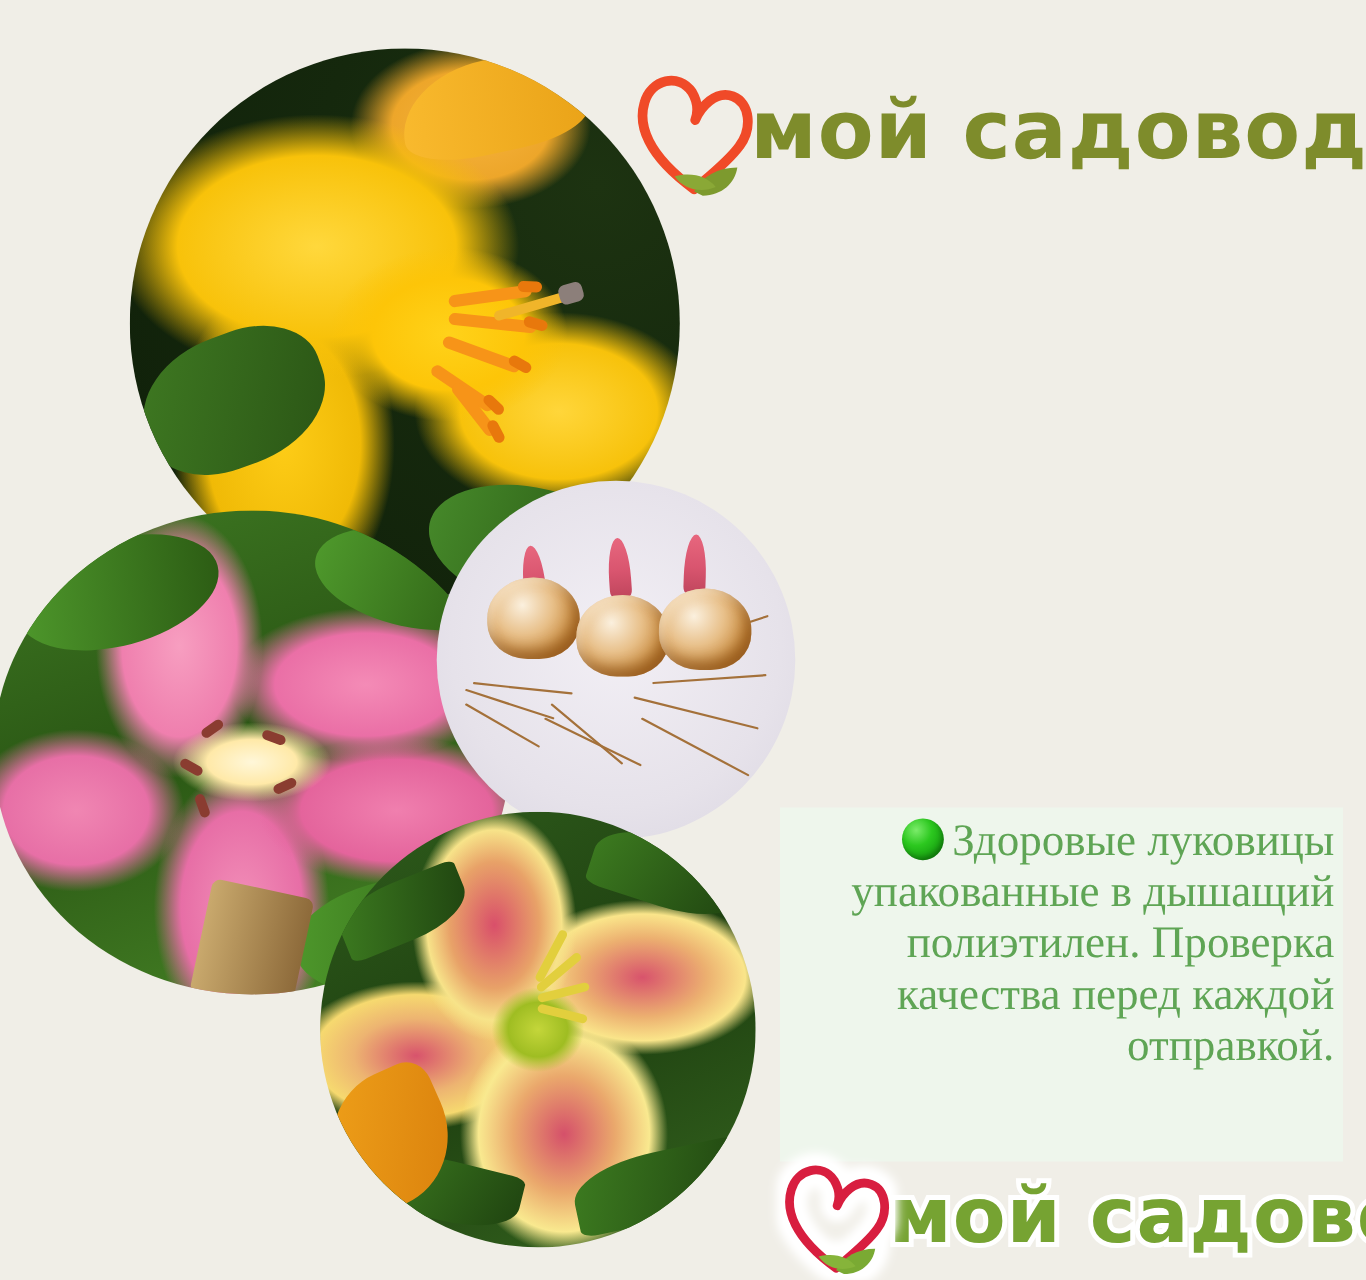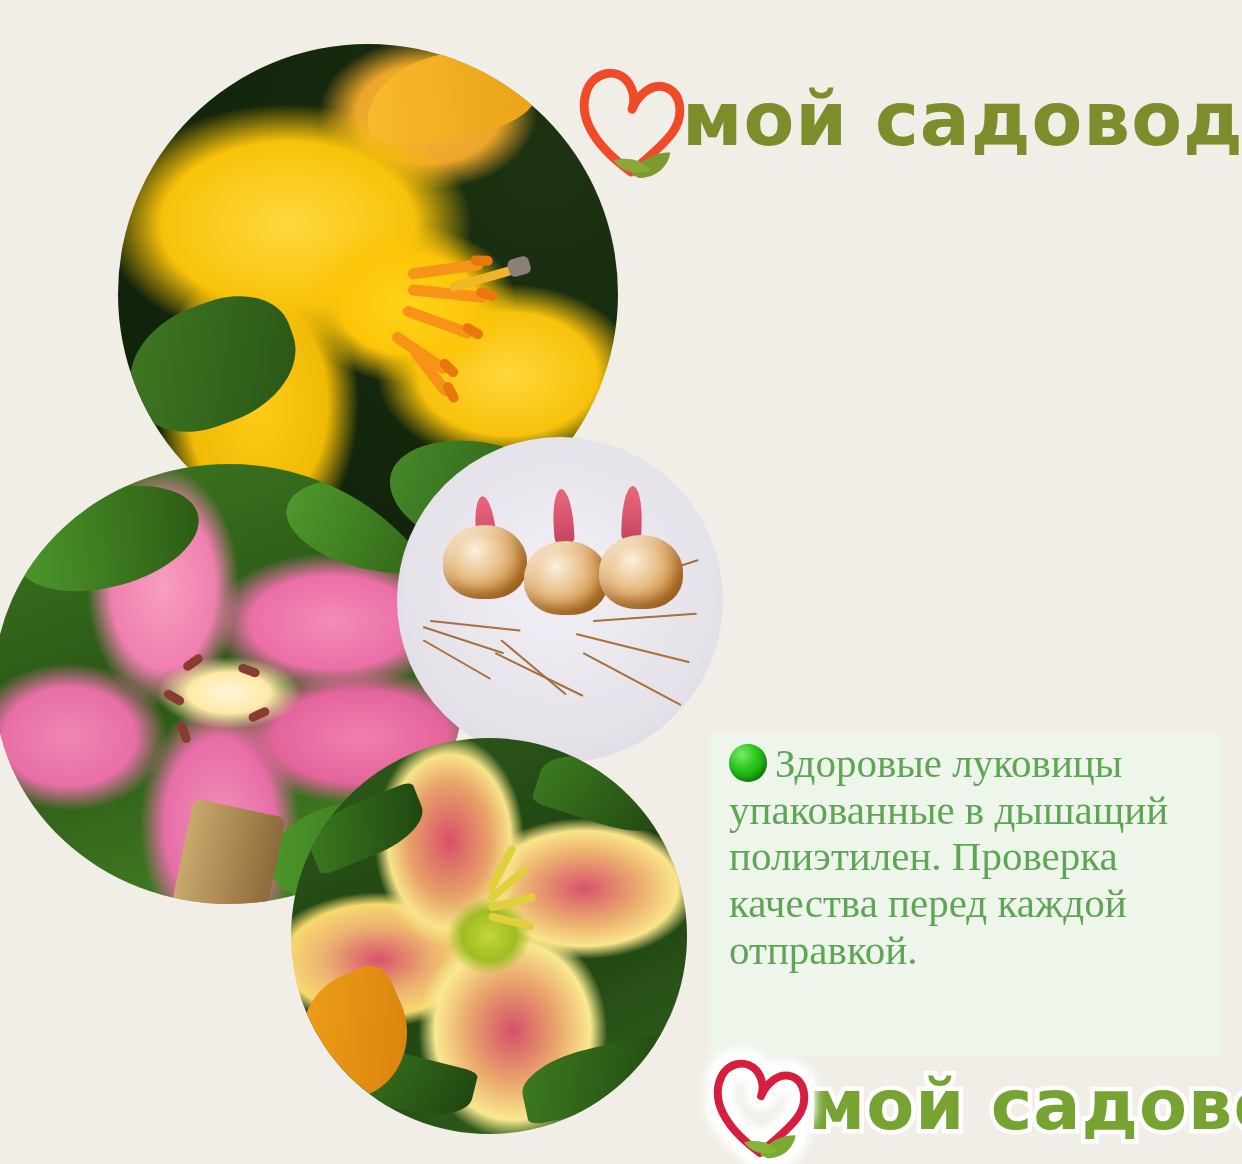--- a/index.html
+++ b/index.html
@@ -153,20 +153,21 @@
     display:inline-block;width:42px;height:42px;border-radius:50%;
     background:radial-gradient(circle at 36% 30%, #ffffff 0%, #f3f3f3 40%, #d3d3d3 78%, #c3c3c3 100%);
     vertical-align:-6px;margin-right:6px;
     box-shadow:inset -2px -3px 5px rgba(0,0,0,.12);
   }
 
   
   #quality-panel{
     position:absolute;left:709px;top:734px;width:512px;height:322px;
     background:#eef6ec;
+    text-align:right;
   }
   #quality-panel .q-text{
     position:absolute;left:20px;top:6px;right:8px;
     color:#5fa555;
     font-size:41px;line-height:1.14;
     font-family:"Liberation Serif", serif;
   }
   .bullet-green{
     display:inline-block;width:38px;height:38px;border-radius:50%;
     background:radial-gradient(circle at 34% 28%, #7bec6a 0%, #2cc81f 38%, #12970d 82%, #0a6d08 100%);

